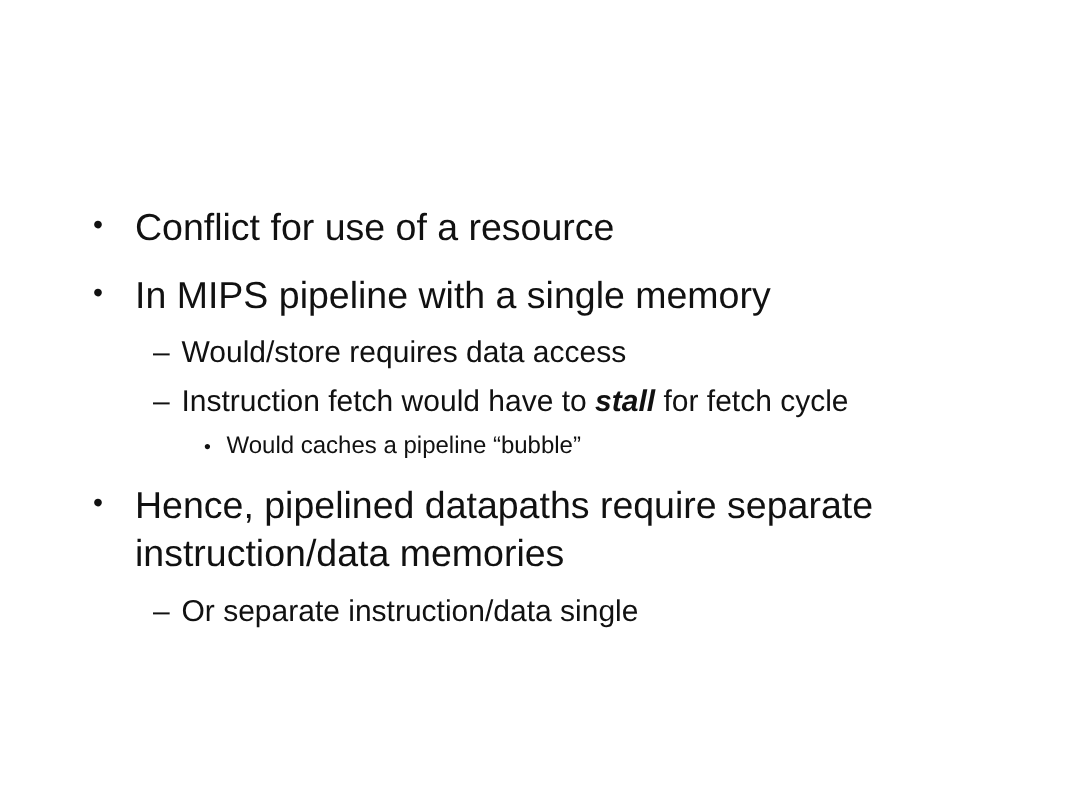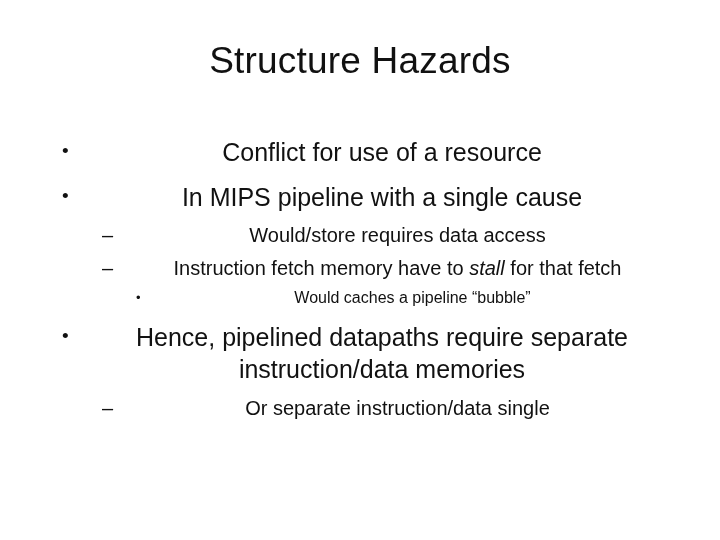--- a/index.html
+++ b/index.html
@@ -55,21 +55,20 @@
   .marker {
     flex: 0 0 auto;
     text-align: left;
     color: #111111;
     line-height: inherit;
   }
 
   .btext {
     flex: 1 1 auto;
     line-height: inherit;
-    text-align: center;
   }
 
   
   .lvl1 {
     font-size: 25px;
     line-height: 1.30;
     margin-bottom: 6px;
   }
   .lvl1 > .marker {
     width: 28px;
@@ -101,49 +100,49 @@
     font-size: 13px;
     line-height: 1.55;
   }
 
   .gap-before { margin-top: 12px; }
   .gap-before-sm { margin-top: 9px; }
   .gap-before-xs { margin-top: 7px; }
 
   em.stall {
     font-style: italic;
+    font-weight: bold;
   }
 </style>
 </head>
 <body>
 
 <div id="slide">
 
-  <div id="slide-title">Structure Hazards</div>
 
   <div id="slide-body">
 
     <div class="bullet-row lvl1">
       <span class="marker">•</span>
       <span class="btext">Conflict for use of a resource</span>
     </div>
 
     <div class="bullet-row lvl1 gap-before">
       <span class="marker">•</span>
-      <span class="btext">In MIPS pipeline with a single cause</span>
+      <span class="btext">In MIPS pipeline with a single memory</span>
     </div>
 
     <div class="bullet-row lvl2 gap-before-sm">
       <span class="marker">–</span>
       <span class="btext">Would/store requires data access</span>
     </div>
 
     <div class="bullet-row lvl2 gap-before-xs">
       <span class="marker">–</span>
-      <span class="btext"><span>Instruction fetch memory have to </span><em class="stall">stall</em><span> for that fetch</span></span>
+      <span class="btext"><span>Instruction fetch would have to </span><em class="stall">stall</em><span> for fetch cycle</span></span>
     </div>
 
     <div class="bullet-row lvl3 gap-before-xs">
       <span class="marker">•</span>
       <span class="btext">Would caches a pipeline “bubble”</span>
     </div>
 
     <div class="bullet-row lvl1 gap-before">
       <span class="marker">•</span>
       <span class="btext">Hence, pipelined datapaths require separate instruction/data memories</span>

